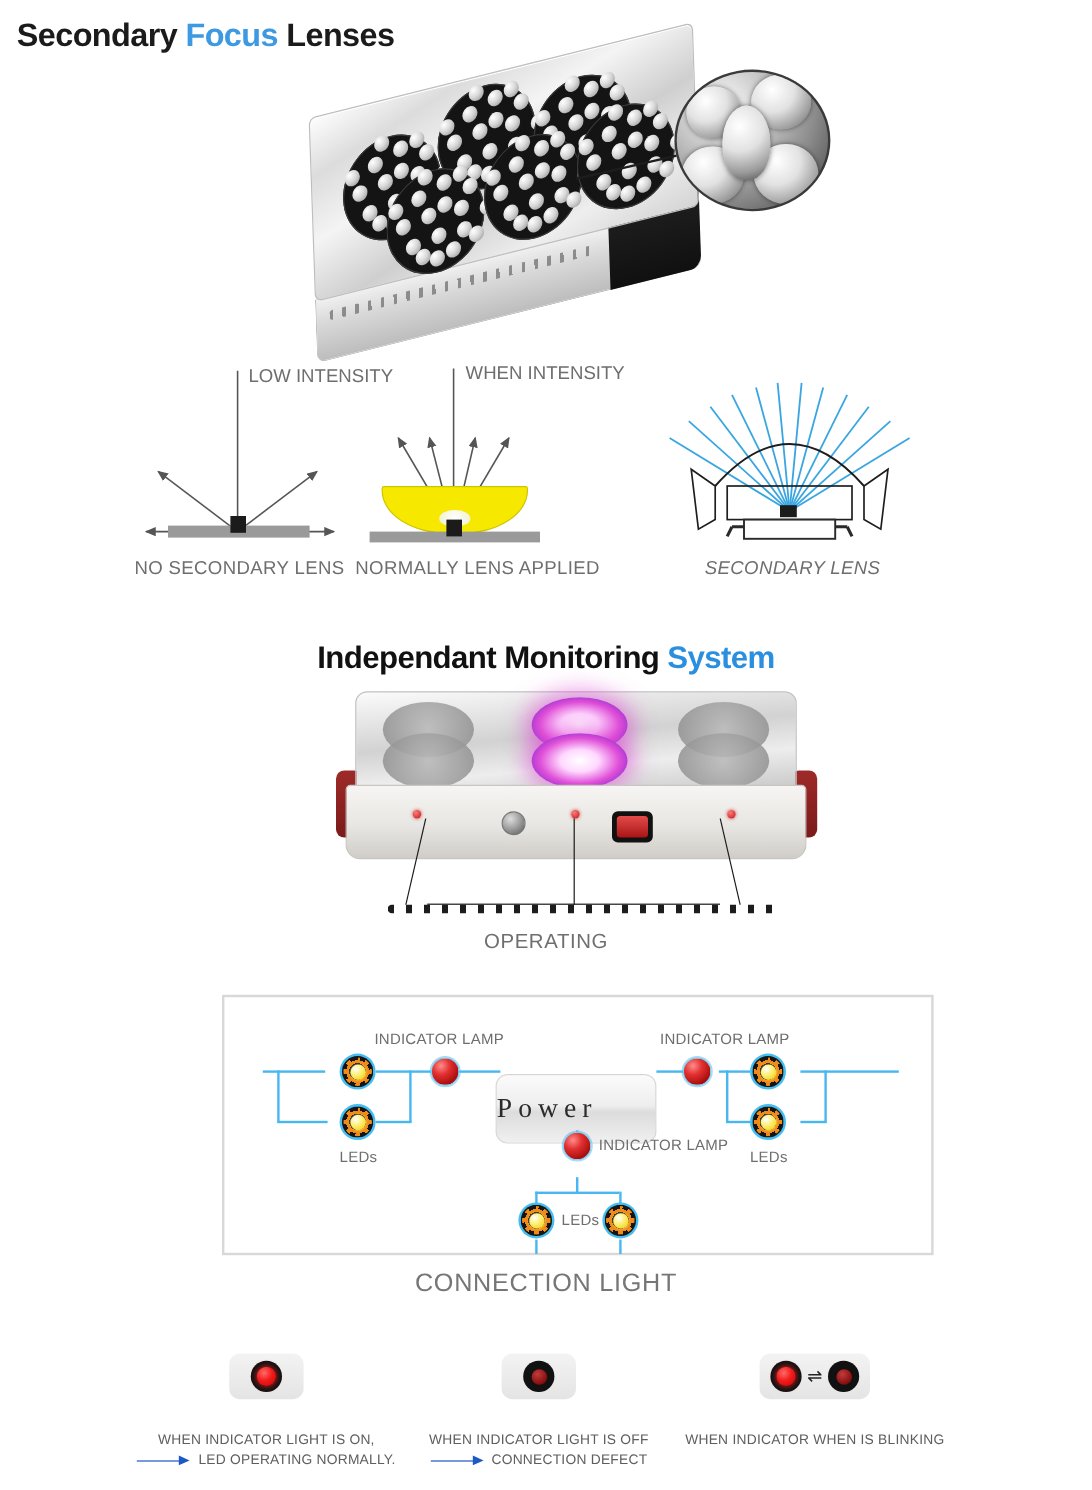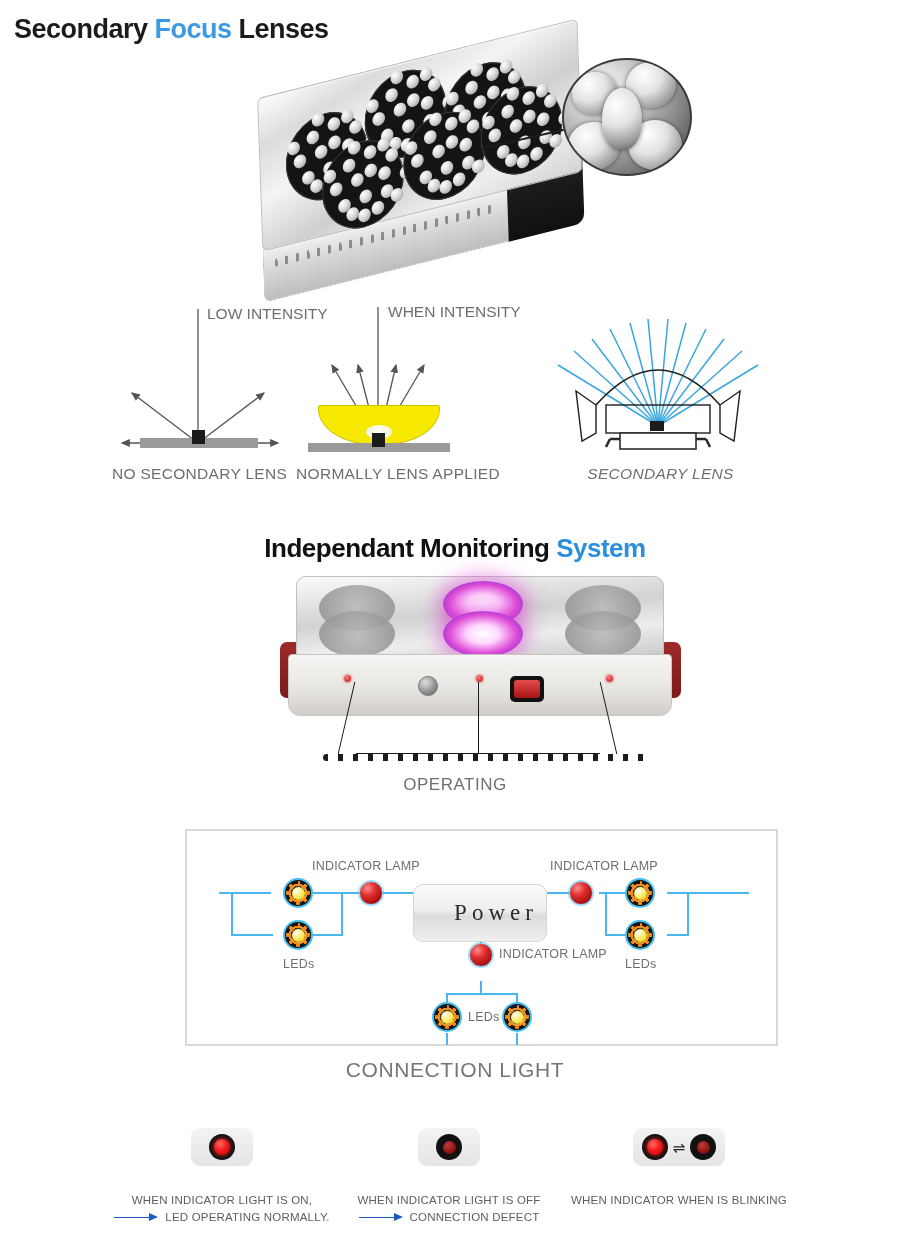--- a/index.html
+++ b/index.html
@@ -189,25 +189,25 @@
     background: radial-gradient(circle at 35% 30%, #ffffff 0%, #fff07a 40%, #f5d82e 75%, #d8bb16 100%);
     box-shadow: 0 0 2px rgba(255,240,120,.9);
   }
   .red-lamp {
     position:absolute; width:24px; height:24px; border-radius:50%;
     background: radial-gradient(circle at 34% 28%, #ff8d8d 0%, #e23030 35%, #b01111 70%, #6e0505 100%);
     border:1px solid #7fcdee;
     box-shadow: 0 0 0 1px rgba(73,183,239,.5);
   }
   .power-box {
-    position:absolute; left:226px; top:53px; width:134px; height:58px;
+    position:absolute; left:226px; top:64px; width:134px; height:58px;
     border-radius:10px;
     background: linear-gradient(180deg,#fbfbfb 0%,#eeeeee 45%,#dcdcdc 55%,#f0f0f0 100%);
     border:1px solid #d6d6d6;
-    display:flex; align-items:center; justify-content:center;padding-left:32px;
+    display:flex; align-items:center; 
   }
   .power-box span {
     font-family:"Liberation Serif", serif; font-size:23px; color:#2b2b2b; letter-spacing:5px;
   }
   .scheme-text {
     position:absolute; font-size:12.5px; color:#6e6e6e; white-space:nowrap; letter-spacing:.2px;
   }
   .scheme-caption {
     position:absolute; left:0; top:1058px; width:910px; text-align:center;
     font-size:21px; color:#767676; letter-spacing:.6px;

